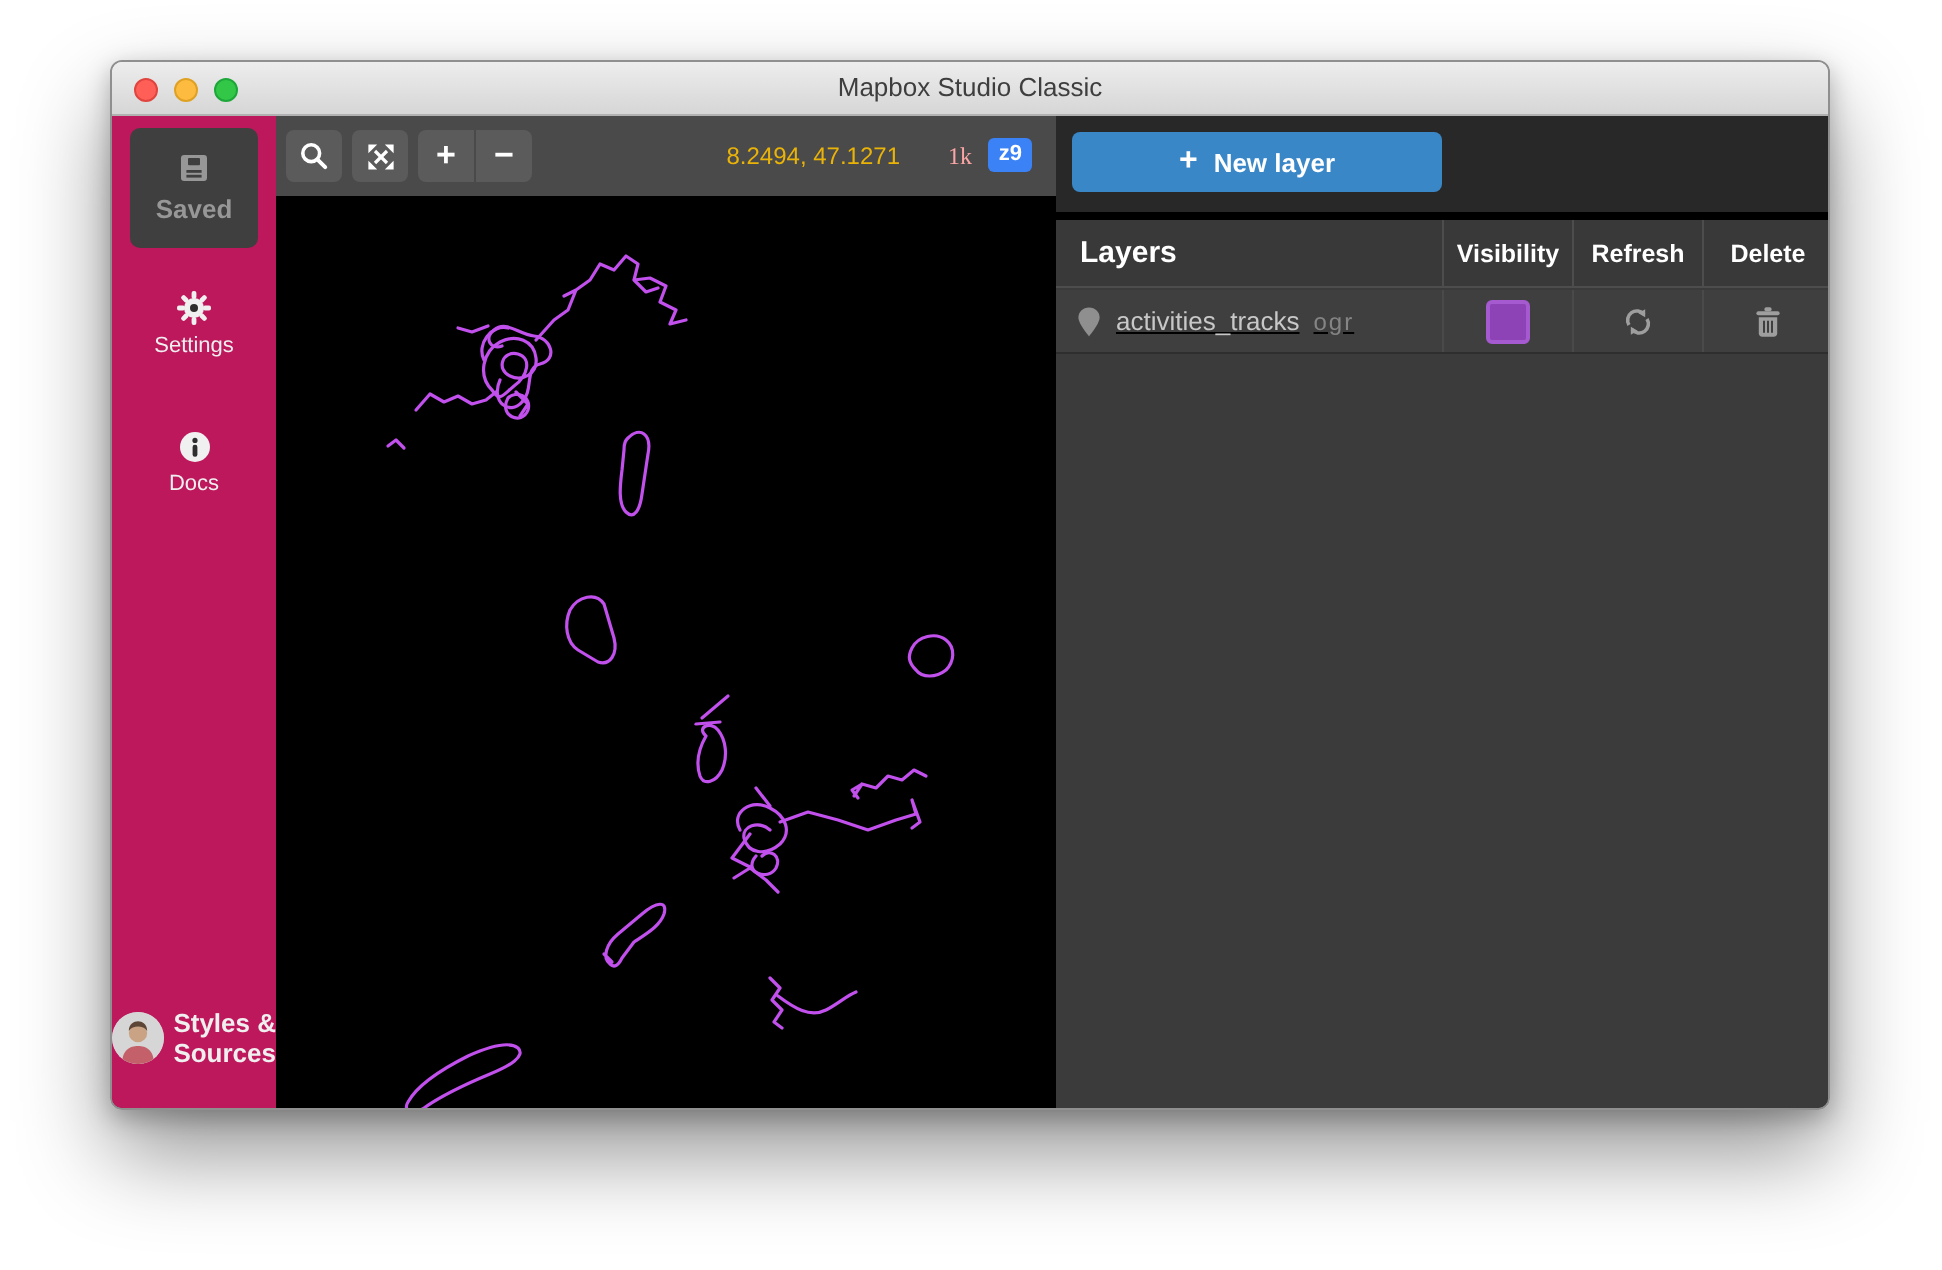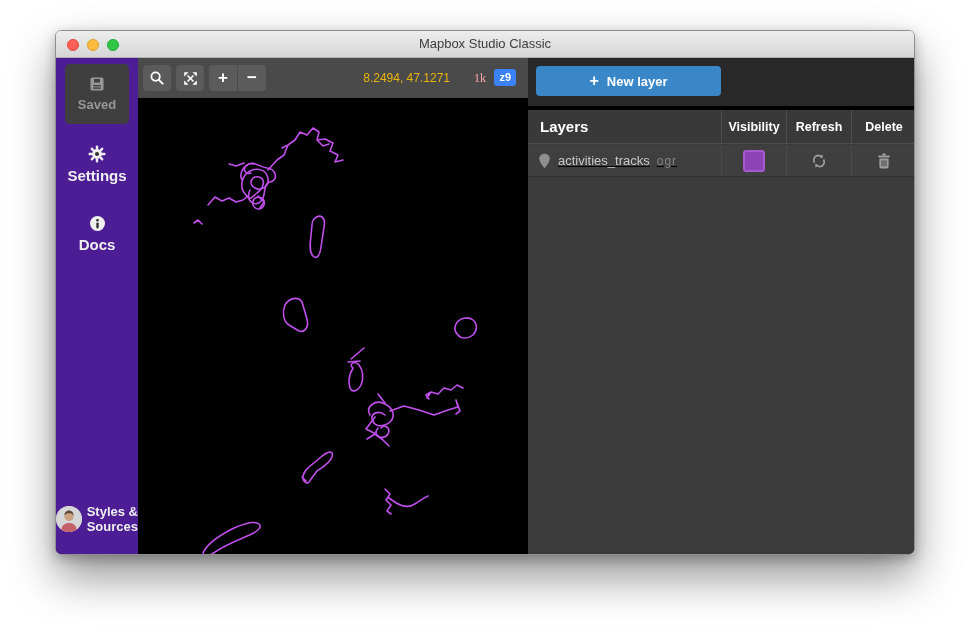--- a/index.html
+++ b/index.html
@@ -17,28 +17,28 @@
   .title { text-align:center; line-height:26px; font-size:13px; color:#3e3e3e; }
   .lights { position:absolute; left:11px; top:8px; display:flex; gap:8px; }
   .light { width:12px; height:12px; border-radius:50%; }
   .light.red { background:#ff5f57; border:1px solid #e0443e; }
   .light.yellow { background:#fdbc40; border:1px solid #dfa123; }
   .light.green { background:#33c748; border:1px solid #1da73a; }
 
   .content { position:absolute; left:0; top:27px; right:0; bottom:0; background:#2e2e2e; }
 
   
-  .sidebar { position:absolute; left:0; top:0; width:103px; bottom:0; background:#4c1d95; }
+  .sidebar { position:absolute; left:0; top:0; width:103px; bottom:0; background:#be185d; }
   .saved-btn { position:absolute; left:9px; top:6px; width:64px; height:60px;
     background:#3f3f3f; border-radius:5px; display:flex; flex-direction:column;
     align-items:center; justify-content:center; gap:5px; color:#979797; }
   .saved-btn .lbl { font-size:13px; font-weight:700; }
   .side-item { position:absolute; left:0; width:82px; display:flex; flex-direction:column;
     align-items:center; gap:4px; color:#efefef; }
-  .side-item .lbl { font-size:15px; font-weight:700; }
+  .side-item .lbl { font-size:11px; font-weight:400; }
   .side-item.settings { top:87px; }
   .side-item.docs { top:157px; }
   .styles-block { position:absolute; left:0; bottom:20px; width:82px; display:flex;
     flex-direction:row; align-items:center; gap:5px; color:#efefef; }
   .avatar { width:26px; height:26px; border-radius:50%; overflow:hidden; background:#d4d4d4; }
   .styles-block .lbl { font-size:13px; font-weight:700; line-height:15px; text-align:center; }
 
   
   .mapcol { position:absolute; left:82px; top:0; width:390px; bottom:0; }
   .maptoolbar { position:absolute; left:0; top:0; width:390px; height:40px; background:#4a4a4a; }

